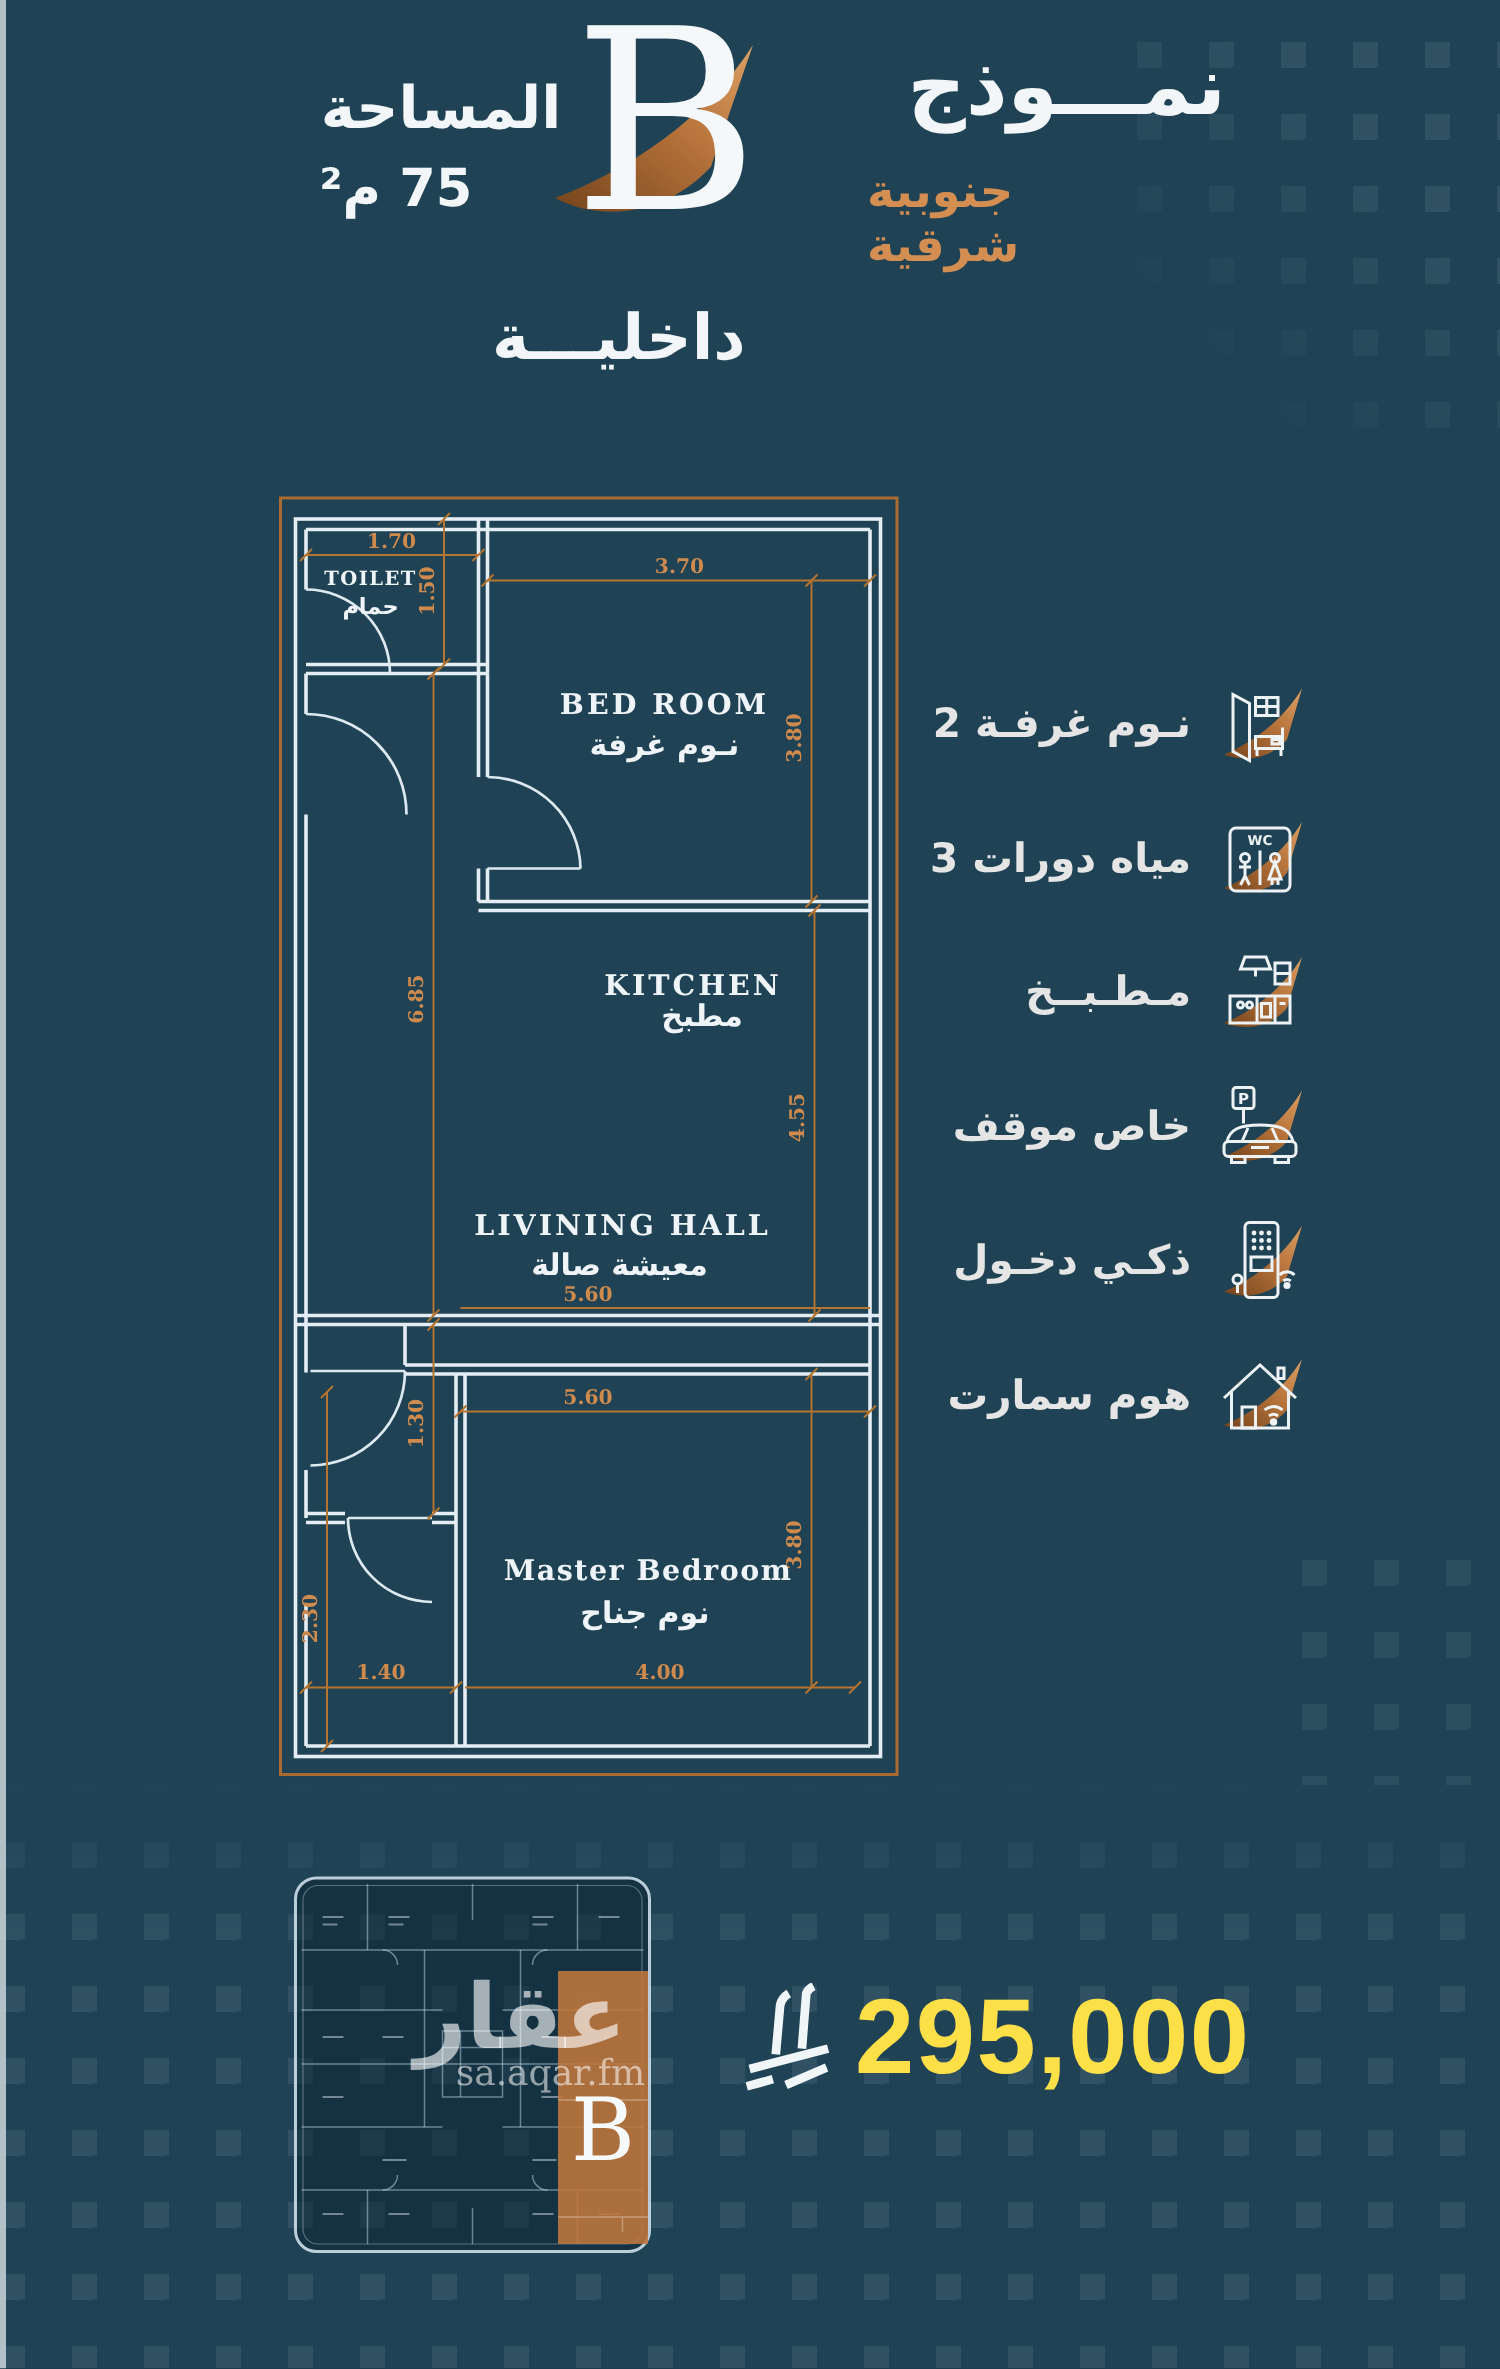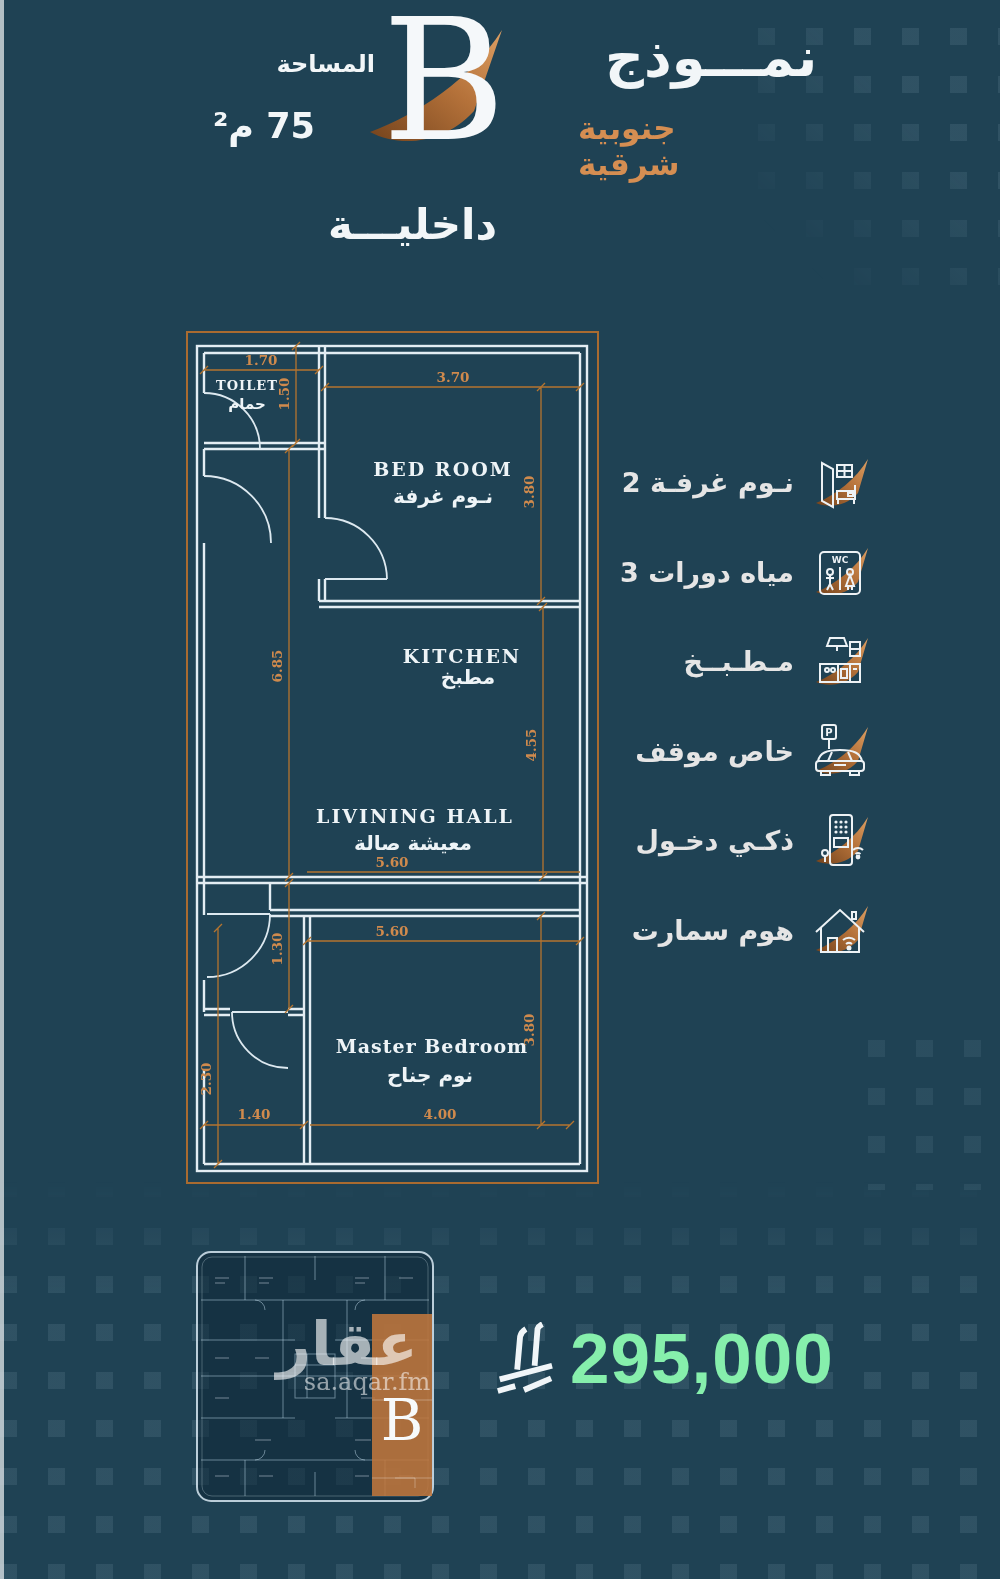--- a/index.html
+++ b/index.html
@@ -21,36 +21,36 @@
   .wtxt{color:#f2f6f8;}
   .ltr{direction:ltr;unicode-bidi:isolate;}
   .model-name{left:605px;top:26px;width:180px;text-align:center;
     font-size:54px;font-weight:bold;letter-spacing:1px;}
   .orient{left:578px;top:110px;width:200px;text-align:left;
     font-size:31px;font-weight:bold;color:#d58e52;}
   .b-block{left:356px;top:14px;width:170px;height:155px;}
   .b-swoosh{left:0;top:0;width:170px;height:155px;}
   .b-letter{left:8px;top:-28px;width:160px;text-align:center;
     font-family:"DejaVu Serif",serif;font-size:168px;line-height:190px;color:#f5f8fa;}
-  .area-label{left:213px;top:50px;width:162px;text-align:right;font-size:24px;font-weight:bold;}
+  .area-label{left:213px;top:50px;width:162px;text-align:center;font-size:39px;font-weight:bold;}
   .area-value{left:213px;top:106px;width:158px;text-align:left;font-size:35px;font-weight:bold;}
   .interior{left:328px;top:200px;width:218px;font-size:42px;font-weight:bold;}
 
   .plan-wrap{left:185px;top:330px;width:415px;height:855px;}
 
   .features{left:608px;top:438px;width:264px;}
   .feat-row{height:89.5px;display:flex;align-items:center;justify-content:flex-end;gap:14px;}
   .feat-label{font-size:27px;font-weight:bold;color:#e5e5e5;text-align:right;white-space:nowrap;}
   .feat-icon{width:64px;height:64px;flex:0 0 64px;}
 
   .miniplan{left:195px;top:1250px;width:240px;height:253px;}
 
   .price-row{left:492px;top:1308px;width:420px;height:100px;display:flex;align-items:center;gap:16px;}
   .price-sym{width:62px;height:72px;}
-  .price-amt{font-size:71px;font-weight:bold;color:#86efac;letter-spacing:1px;
+  .price-amt{font-size:71px;font-weight:bold;color:#fde047;letter-spacing:1px;
     font-family:"Liberation Sans",sans-serif;}
 
   svg text{font-family:"DejaVu Serif",serif;}
   .artext{font-family:"DejaVu Sans",sans-serif !important;}
 </style>
 </head>
 <body>
 
 <svg width="0" height="0" style="position:absolute">
   <defs>

